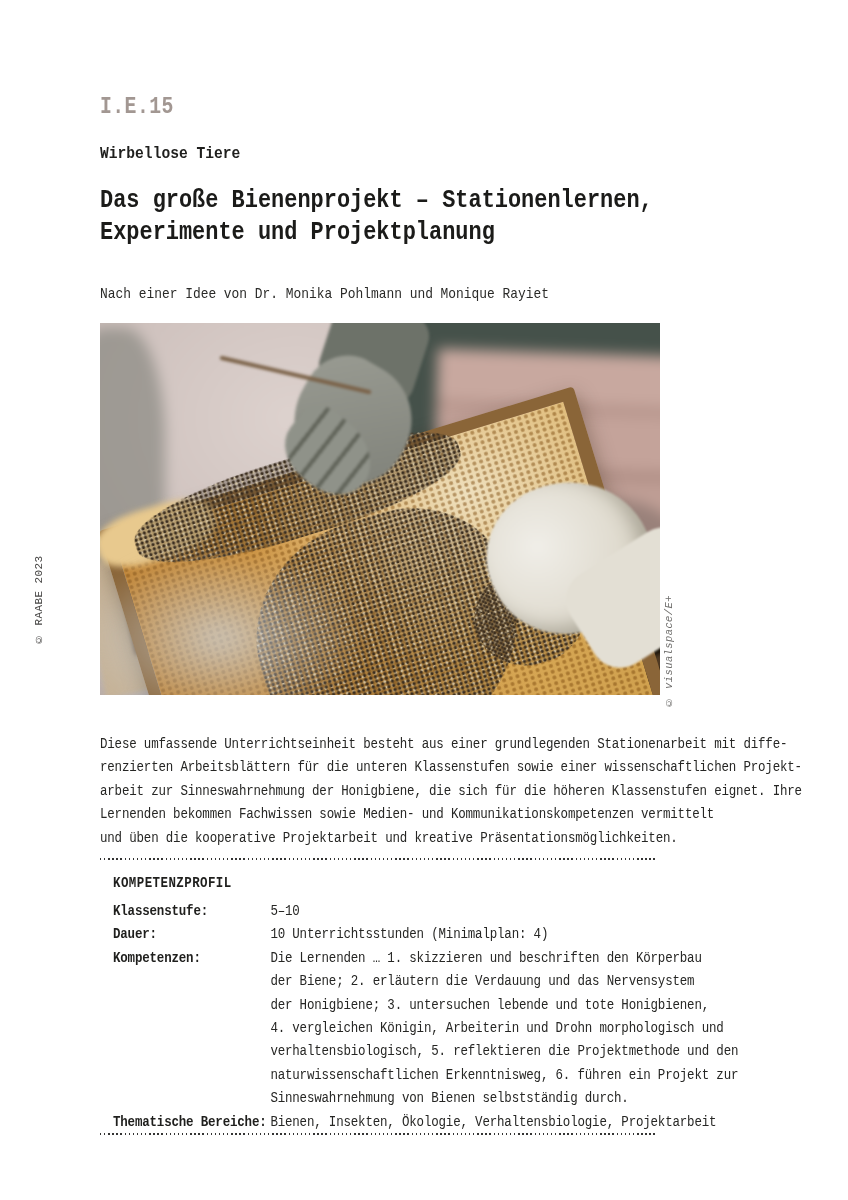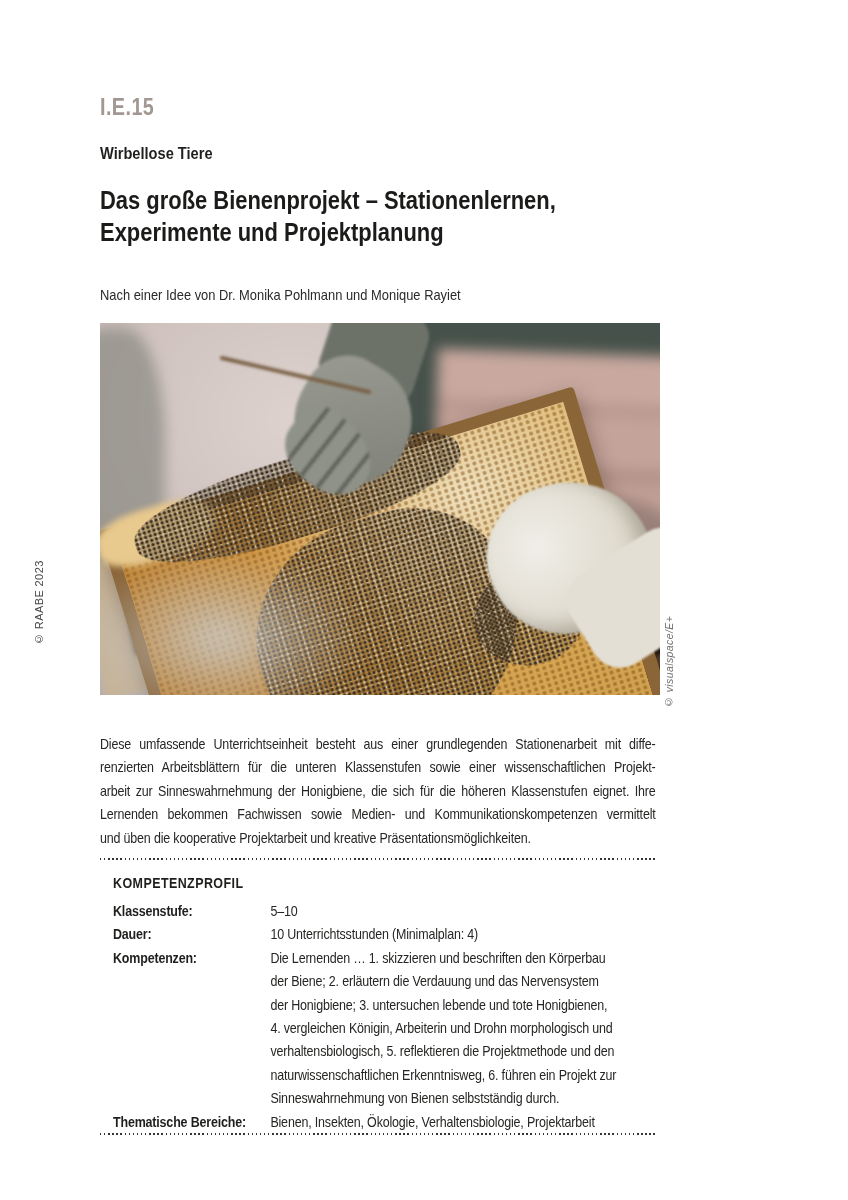--- a/index.html
+++ b/index.html
@@ -1,17 +1,17 @@
 <!DOCTYPE html>
 <html><head>
 <meta charset="utf-8">
 <style>
   html,body{margin:0;padding:0;background:#ffffff;}
   .page{position:relative;width:848px;height:1200px;background:#ffffff;overflow:hidden;
-        font-family:Liberation Sans, sans-serif;color:#242422;}
+        font-family:Liberation Mono, monospace;color:#242422;}
   .cond{transform:scaleX(.86);transform-origin:0 0;}
 
   
   .code{position:absolute;left:100px;top:94px;font-size:23px;letter-spacing:.5px;color:#a29792;font-weight:600;}
   .series{position:absolute;left:100px;top:144px;font-size:17px;font-weight:700;color:#1f1f1d;}
   .title{position:absolute;left:100px;top:185px;font-size:25.5px;line-height:31.5px;font-weight:700;color:#1b1b19;width:720px;}
   .byline{position:absolute;left:100px;top:286px;font-size:15px;color:#2a2a28;width:700px;}
 
   
   .vtext{position:absolute;writing-mode:vertical-rl;transform:rotate(180deg);font-size:11px;color:#474645;letter-spacing:.4px;}

